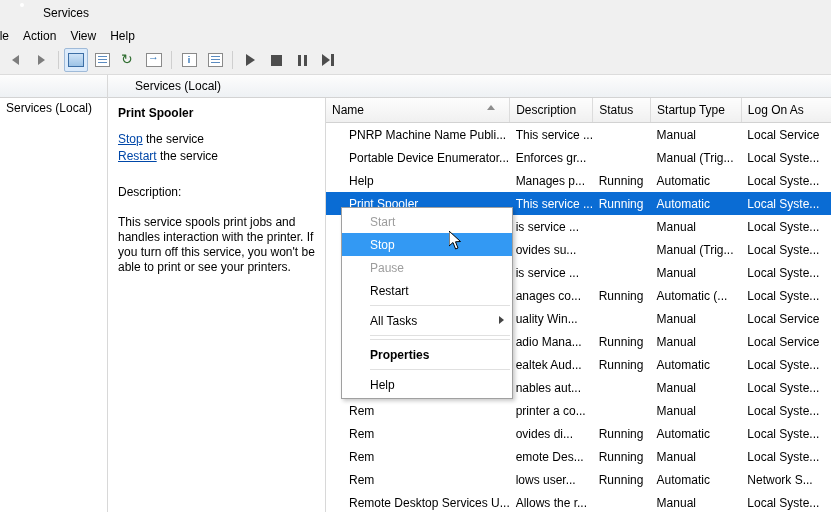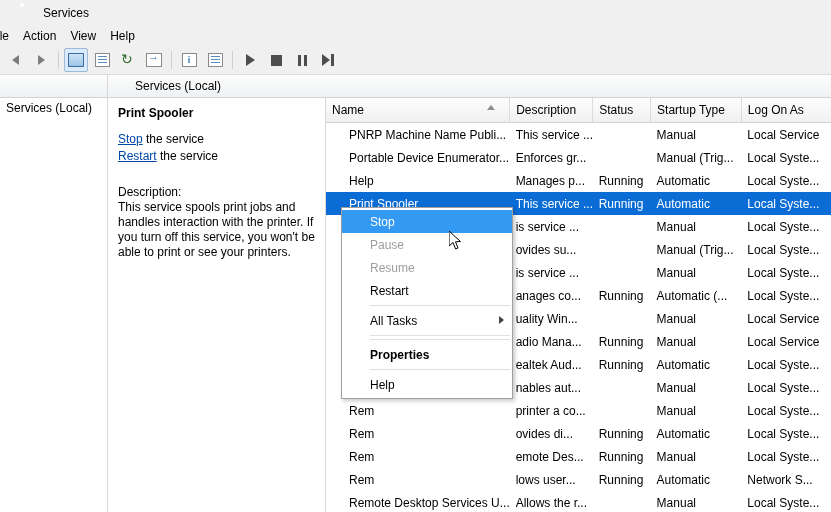--- a/index.html
+++ b/index.html
@@ -315,21 +315,21 @@
     font-size: 12px;
     cursor: pointer;
   }
   .desc-link-row {
     margin-bottom: 3px;
     font-size: 12px;
   }
   .desc-sub {
     margin-top: 22px;
     font-size: 12px;
-    margin-bottom: 1px;
+    margin-bottom: 16px;
   }
   .desc-body {
     font-size: 12px;
     line-height: 15px;
   }
   
   .list-col {
     flex: 1 1 auto;
     min-width: 0;
     display: flex;
@@ -772,23 +772,23 @@
 
             </tbody>
           </table>
         </div>
 
       </div>
     </div>
   </div>
 
   <div class="ctx-menu">
+    <div class="ctx-item disabled">Start</div>
     <div class="ctx-item highlight">Stop</div>
     <div class="ctx-item disabled">Pause</div>
-    <div class="ctx-item disabled">Resume</div>
     <div class="ctx-item">Restart</div>
     <div class="ctx-sep"></div>
     <div class="ctx-item">
       <span>All Tasks</span>
       <span class="submenu-arrow"></span>
     </div>
     <div class="ctx-sep"></div>
     <div class="ctx-sep"></div>
     <div class="ctx-item bold">Properties</div>
     <div class="ctx-sep"></div>

